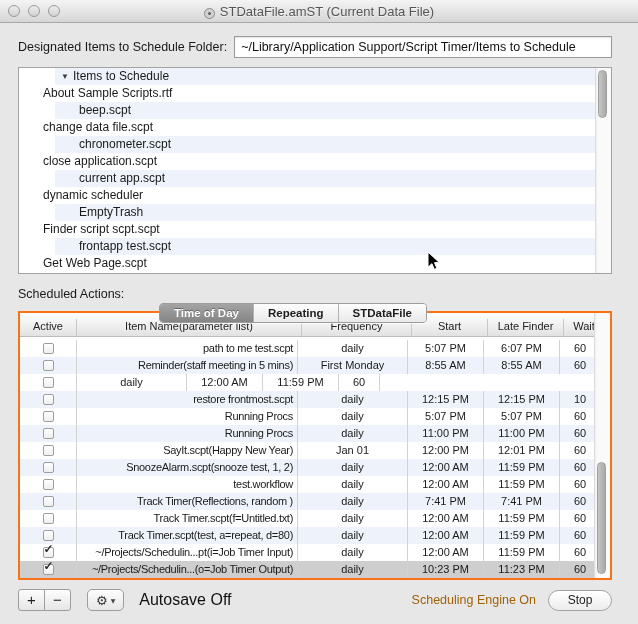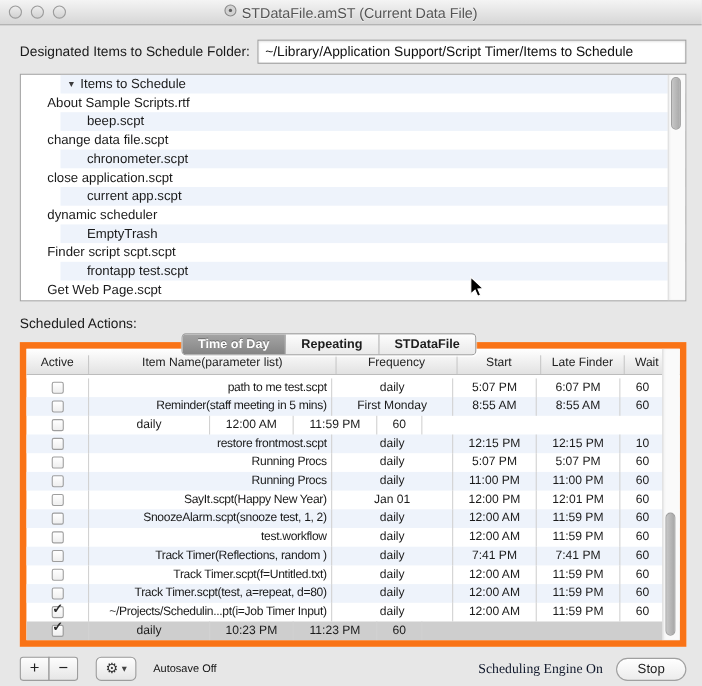--- a/index.html
+++ b/index.html
@@ -19,33 +19,33 @@
     border-bottom:1px solid #a8a8a8;
     position:relative;
     display:flex;align-items:center;justify-content:center;
   }
   .lights{position:absolute;left:8px;top:5px;display:flex;gap:8px;}
   .light{
     width:12px;height:12px;border-radius:50%;
     background:linear-gradient(#ededed,#d2d2d2);
     border:1px solid #9b9b9b;box-sizing:border-box;
   }
-  .titlewrap{display:flex;align-items:flex-start;gap:5px;}
+  .titlewrap{display:flex;align-items:flex-end;gap:5px;}
   .proxy-icon{
     width:11px;height:11px;border-radius:50%;
     background:#d2d2d2;border:1px solid #8a8a8a;box-sizing:border-box;
     position:relative;
   }
   .proxy-icon::after{
     content:"";position:absolute;left:3px;top:3px;width:3px;height:3px;
     border-radius:50%;background:#5f5f5f;
   }
   .wintitle{font-size:13px;color:#555;text-shadow:0 1px 0 rgba(255,255,255,.6);}
   
-  .content{padding:12px 14px 0 18px;}
+  .content{padding:12px 26px 0 18px;}
   .folder-row{display:flex;align-items:center;gap:7px;margin-top:1px;}
   .folder-label{font-size:12.5px;white-space:nowrap;}
   .folder-input{
     flex:1;height:16px;
     border:1px solid #9b9b9b;border-radius:0;
     background:#fff;
     font-family:"Liberation Sans", sans-serif;font-size:12.5px;color:#111;
     padding:2px 6px;outline:none;
     box-shadow:inset 0 1px 2px rgba(0,0,0,.12);
   }
@@ -86,21 +86,21 @@
     cursor:default;white-space:nowrap;
   }
   .tab + .tab{border-left:1px solid #b3b3b3;}
   .tab.selected{
     background:linear-gradient(#a4a4a4,#858585);
     color:#fff;text-shadow:0 -1px 0 rgba(0,0,0,.35);
     border-left:none;
   }
   .table-box{
     margin-top:-12px;height:265px;
-    background:#fff;border:6px solid #f97316;
+    background:#fff;border:2px solid #f97316;
     position:relative;overflow:hidden;
   }
   .thead{
     display:flex;height:24px;align-items:flex-end;
     background:linear-gradient(#ffffff,#e2e2e2);
     border-bottom:1px solid #bcbcbc;box-sizing:border-box;
   }
   .th{
     font-size:11px;color:#222;text-align:center;
     height:17px;line-height:15px;
@@ -147,23 +147,23 @@
   .sq-btn.second{border-radius:0 3px 3px 0;margin-left:-1px;}
   .gear-btn{
     margin-left:16px;height:22px;box-sizing:border-box;
     border:1px solid #9d9d9d;border-radius:5px;
     background:linear-gradient(#fdfdfd,#e6e6e6);
     display:flex;align-items:center;gap:3px;padding:0 8px;
     font-family:"DejaVu Sans","Liberation Sans",sans-serif;
   }
   .gear-glyph{font-size:13px;color:#333;line-height:13px;}
   .gear-caret{font-size:6px;color:#444;}
-  .autosave{margin-left:15px;font-size:10px;color:#111;}
+  .autosave{margin-left:15px;font-size:16px;color:#111;}
   .spacer{flex:1;}
-  .engine-status{font-size:12.5px;color:#0f172a;font-family:Liberation Serif, serif;}
+  .engine-status{font-size:12.5px;color:#a16207;}
   .stop-btn{
     margin-left:12px;width:64px;height:21px;box-sizing:border-box;
     border:1px solid #a0a0a0;border-radius:11px;
     background:linear-gradient(#ffffff,#ececec);
     font-family:"Liberation Sans",sans-serif;font-size:12px;color:#222;
     line-height:18px;text-align:center;padding:0;
   }
   
   .cursor{position:absolute;left:427px;top:251px;z-index:50;}
 </style>
@@ -361,20 +361,21 @@
           <div class="td c-start">12:00 AM</div>
           <div class="td c-late">11:59 PM</div>
           <div class="td c-wait">60</div>
         </div>
         <div class="trow sel">
           <div class="td active-cell c-active">
             <div class="cb">
               <span class="check">✓</span>
             </div>
           </div>
+          <div class="td item" style="width: 221px;">~/Projects/Schedulin...(o=Job Timer Output)</div>
           <div class="td c-freq">daily</div>
           <div class="td c-start">10:23 PM</div>
           <div class="td c-late">11:23 PM</div>
           <div class="td c-wait">60</div>
         </div>
       </div>
     <div class="vscroll">
       <div class="vthumb"></div>
     </div>
   </div>

